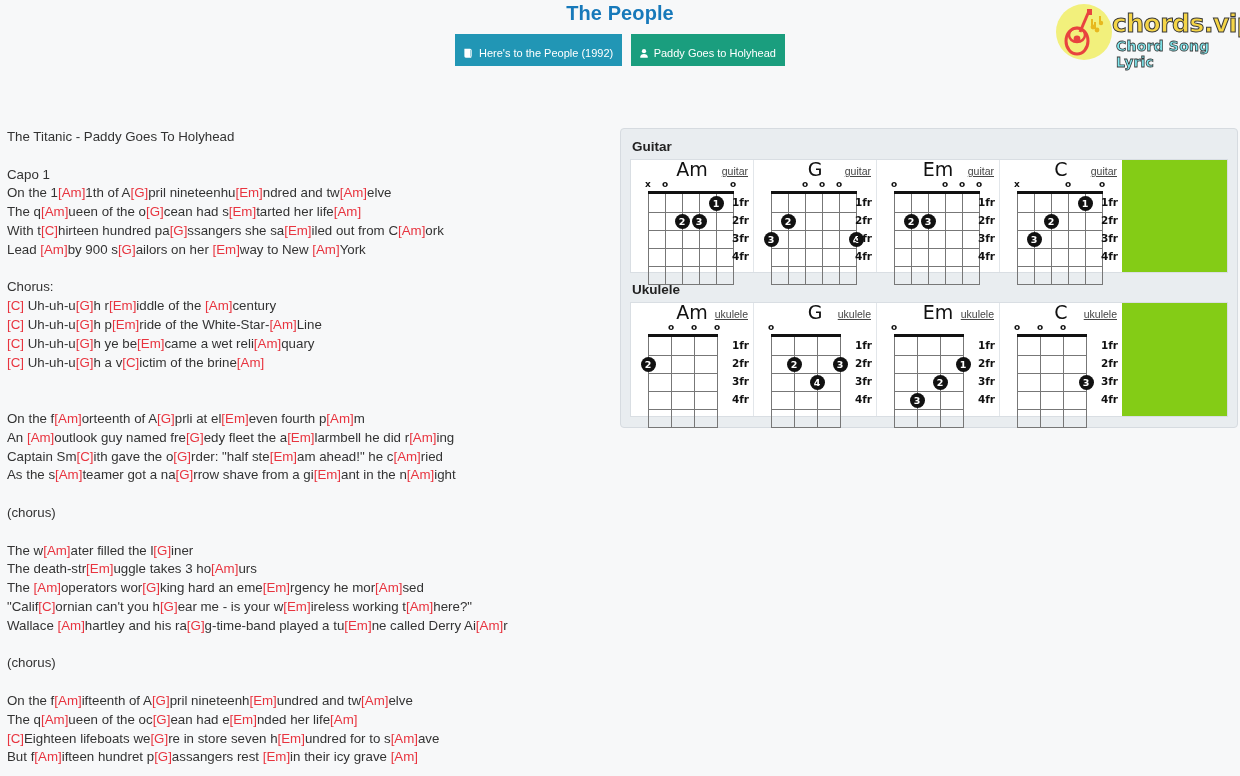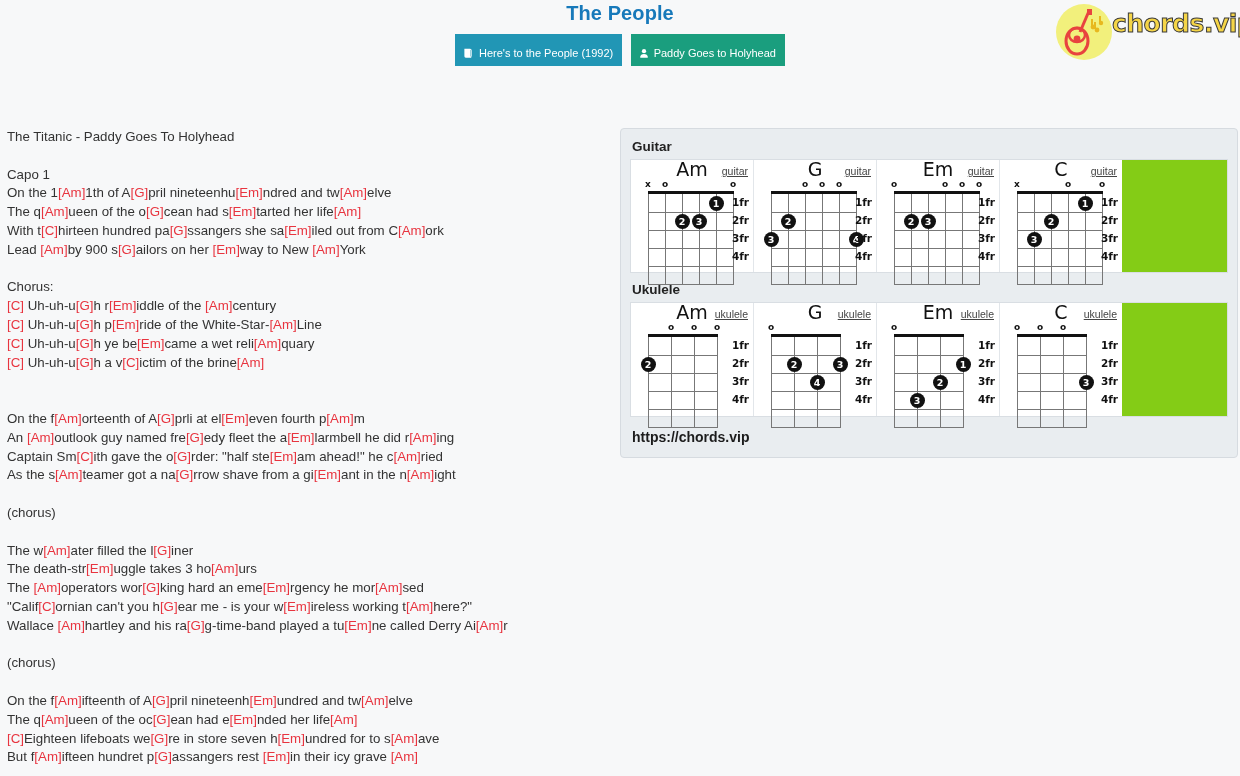--- a/index.html
+++ b/index.html
@@ -138,20 +138,21 @@
         <ellipse cx="15" cy="27" rx="8" ry="7" fill="none" stroke="#e8433f" stroke-width="2.5"></ellipse>
         <circle cx="15" cy="31" r="3.4" fill="#e8433f"></circle>
         <path d="M30 18 l0 -7 M33 21 l0 -7" stroke="#e8b81f" stroke-width="2"></path>
         <circle cx="31" cy="19" r="2.4" fill="#e8b81f"></circle>
         <circle cx="35" cy="22" r="2.4" fill="#e8b81f"></circle>
         <path d="M38 14 l0 -6" stroke="#e8b81f" stroke-width="2"></path>
         <circle cx="39" cy="15" r="2.2" fill="#e8b81f"></circle>
       </svg>
     </div>
     <div class="logo-text">chords.vip</div>
+    <div class="logo-sub">Chord Song Lyric</div>
   </div>
 </div>
 
 <div class="wrap">
   <div class="lyrics" id="lyrics"><div class="ln"><span>The Titanic - Paddy Goes To Holyhead</span></div><div class="ln">&nbsp;</div><div class="ln"><span>Capo 1</span></div><div class="ln"><span>On the 1</span><span class="ch">[Am]</span><span>1th of A</span><span class="ch">[G]</span><span>pril nineteenhu</span><span class="ch">[Em]</span><span>ndred and tw</span><span class="ch">[Am]</span><span>elve</span></div><div class="ln"><span>The q</span><span class="ch">[Am]</span><span>ueen of the o</span><span class="ch">[G]</span><span>cean had s</span><span class="ch">[Em]</span><span>tarted her life</span><span class="ch">[Am]</span></div><div class="ln"><span>With t</span><span class="ch">[C]</span><span>hirteen hundred pa</span><span class="ch">[G]</span><span>ssangers she sa</span><span class="ch">[Em]</span><span>iled out from C</span><span class="ch">[Am]</span><span>ork</span></div><div class="ln"><span>Lead </span><span class="ch">[Am]</span><span>by 900 s</span><span class="ch">[G]</span><span>ailors on her </span><span class="ch">[Em]</span><span>way to New </span><span class="ch">[Am]</span><span>York</span></div><div class="ln">&nbsp;</div><div class="ln"><span>Chorus:</span></div><div class="ln"><span class="ch">[C]</span><span> Uh-uh-u</span><span class="ch">[G]</span><span>h r</span><span class="ch">[Em]</span><span>iddle of the </span><span class="ch">[Am]</span><span>century</span></div><div class="ln"><span class="ch">[C]</span><span> Uh-uh-u</span><span class="ch">[G]</span><span>h p</span><span class="ch">[Em]</span><span>ride of the White-Star-</span><span class="ch">[Am]</span><span>Line</span></div><div class="ln"><span class="ch">[C]</span><span> Uh-uh-u</span><span class="ch">[G]</span><span>h ye be</span><span class="ch">[Em]</span><span>came a wet reli</span><span class="ch">[Am]</span><span>quary</span></div><div class="ln"><span class="ch">[C]</span><span> Uh-uh-u</span><span class="ch">[G]</span><span>h a v</span><span class="ch">[C]</span><span>ictim of the brine</span><span class="ch">[Am]</span></div><div class="ln">&nbsp;</div><div class="ln">&nbsp;</div><div class="ln"><span>On the f</span><span class="ch">[Am]</span><span>orteenth of A</span><span class="ch">[G]</span><span>prli at el</span><span class="ch">[Em]</span><span>even fourth p</span><span class="ch">[Am]</span><span>m</span></div><div class="ln"><span>An </span><span class="ch">[Am]</span><span>outlook guy named fre</span><span class="ch">[G]</span><span>edy fleet the a</span><span class="ch">[Em]</span><span>larmbell he did r</span><span class="ch">[Am]</span><span>ing</span></div><div class="ln"><span>Captain Sm</span><span class="ch">[C]</span><span>ith gave the o</span><span class="ch">[G]</span><span>rder: "half ste</span><span class="ch">[Em]</span><span>am ahead!" he c</span><span class="ch">[Am]</span><span>ried</span></div><div class="ln"><span>As the s</span><span class="ch">[Am]</span><span>teamer got a na</span><span class="ch">[G]</span><span>rrow shave from a gi</span><span class="ch">[Em]</span><span>ant in the n</span><span class="ch">[Am]</span><span>ight</span></div><div class="ln">&nbsp;</div><div class="ln"><span>(chorus)</span></div><div class="ln">&nbsp;</div><div class="ln"><span>The w</span><span class="ch">[Am]</span><span>ater filled the l</span><span class="ch">[G]</span><span>iner</span></div><div class="ln"><span>The death-str</span><span class="ch">[Em]</span><span>uggle takes 3 ho</span><span class="ch">[Am]</span><span>urs</span></div><div class="ln"><span>The </span><span class="ch">[Am]</span><span>operators wor</span><span class="ch">[G]</span><span>king hard an eme</span><span class="ch">[Em]</span><span>rgency he mor</span><span class="ch">[Am]</span><span>sed</span></div><div class="ln"><span>"Calif</span><span class="ch">[C]</span><span>ornian can't you h</span><span class="ch">[G]</span><span>ear me - is your w</span><span class="ch">[Em]</span><span>ireless working t</span><span class="ch">[Am]</span><span>here?"</span></div><div class="ln"><span>Wallace </span><span class="ch">[Am]</span><span>hartley and his ra</span><span class="ch">[G]</span><span>g-time-band played a tu</span><span class="ch">[Em]</span><span>ne called Derry Ai</span><span class="ch">[Am]</span><span>r</span></div><div class="ln">&nbsp;</div><div class="ln"><span>(chorus)</span></div><div class="ln">&nbsp;</div><div class="ln"><span>On the f</span><span class="ch">[Am]</span><span>ifteenth of A</span><span class="ch">[G]</span><span>pril nineteenh</span><span class="ch">[Em]</span><span>undred and tw</span><span class="ch">[Am]</span><span>elve</span></div><div class="ln"><span>The q</span><span class="ch">[Am]</span><span>ueen of the oc</span><span class="ch">[G]</span><span>ean had e</span><span class="ch">[Em]</span><span>nded her life</span><span class="ch">[Am]</span></div><div class="ln"><span class="ch">[C]</span><span>Eighteen lifeboats we</span><span class="ch">[G]</span><span>re in store seven h</span><span class="ch">[Em]</span><span>undred for to s</span><span class="ch">[Am]</span><span>ave</span></div><div class="ln"><span>But f</span><span class="ch">[Am]</span><span>ifteen hundret p</span><span class="ch">[G]</span><span>assangers rest </span><span class="ch">[Em]</span><span>in their icy grave </span><span class="ch">[Am]</span></div><div class="ln">&nbsp;</div></div>
   <div class="card">
     <h3>Guitar</h3>
     <div class="diagrams gtr" id="guitar-diagrams">
         <div class="dcell">
           <div class="dname">Am</div>
@@ -374,15 +375,14 @@
             <div class="dot" style="left: 61.5px; top: 40.5px;">3</div>
           </div>
           <div class="frets">
             <div>1fr</div>
             <div>2fr</div>
             <div>3fr</div>
             <div>4fr</div>
           </div>
         </div>
       </div>
-    <div class="cardlink">https://chords.vip</div>
   </div>
 </div>
 
 </body></html>

